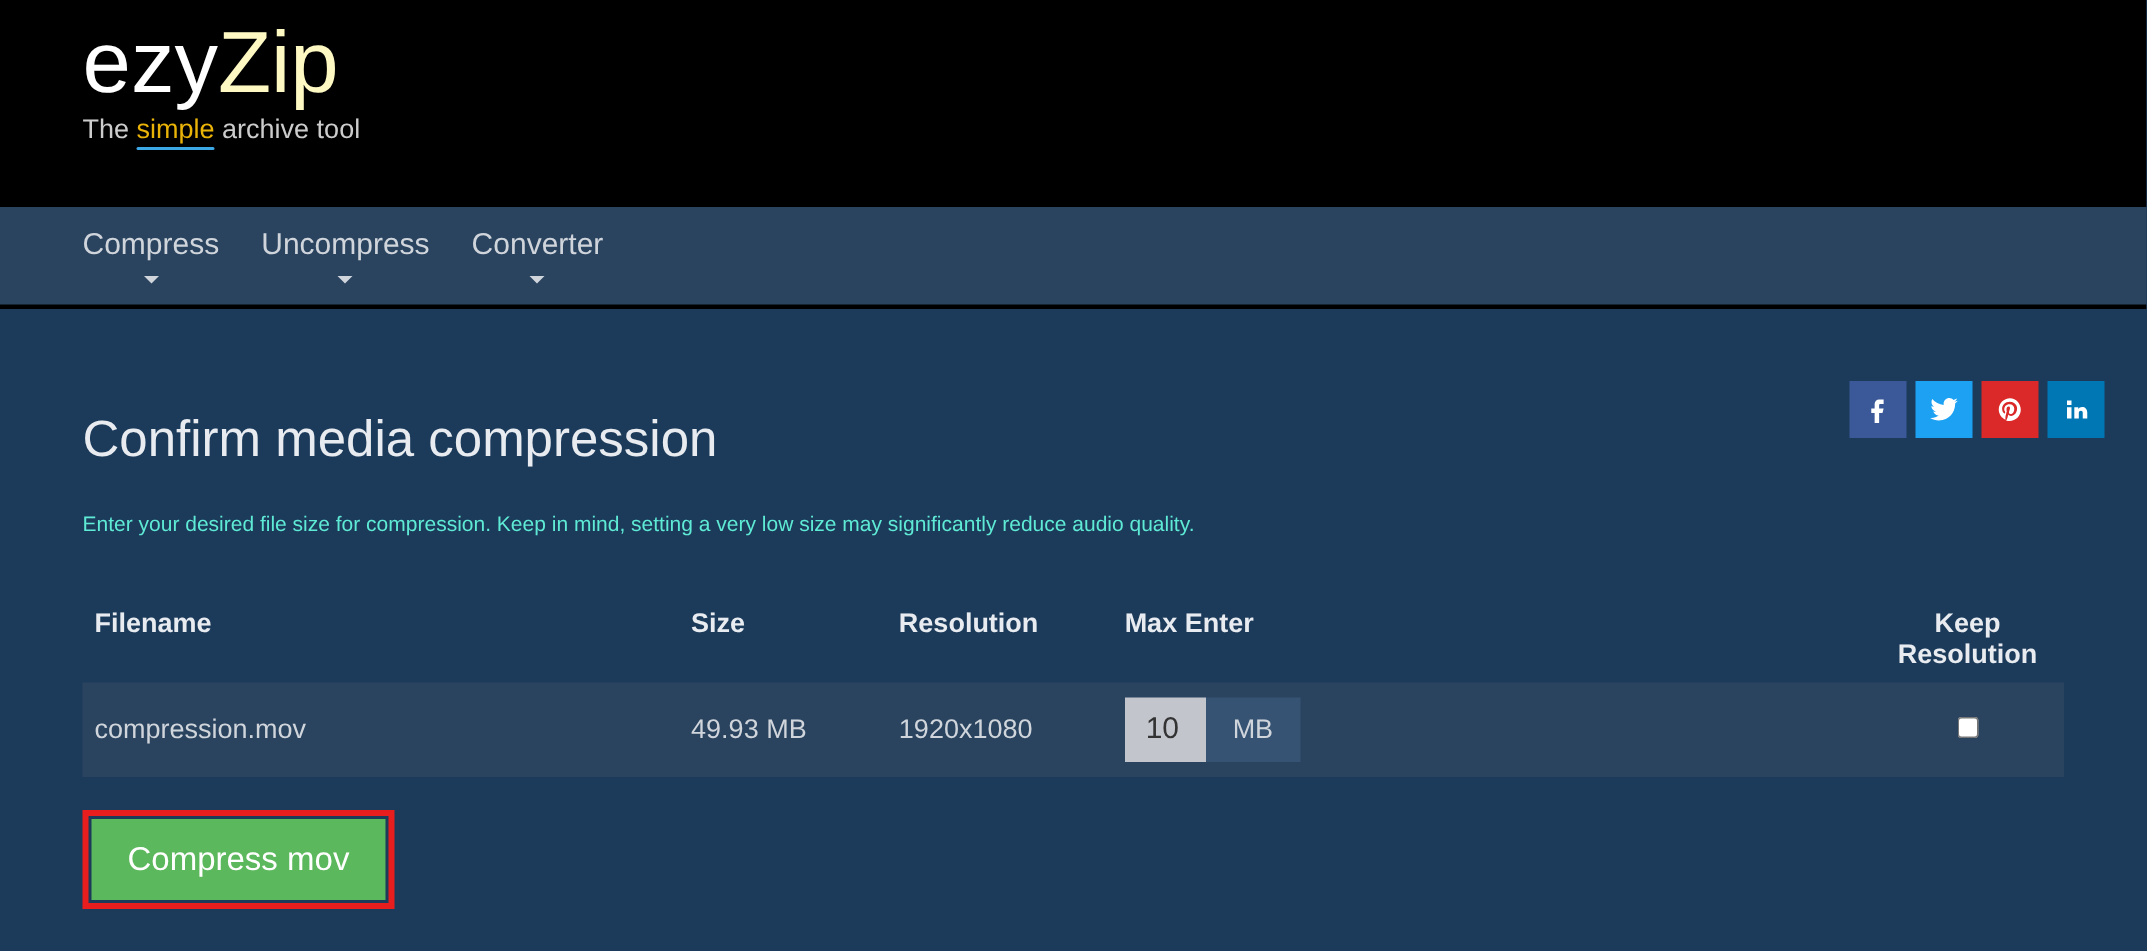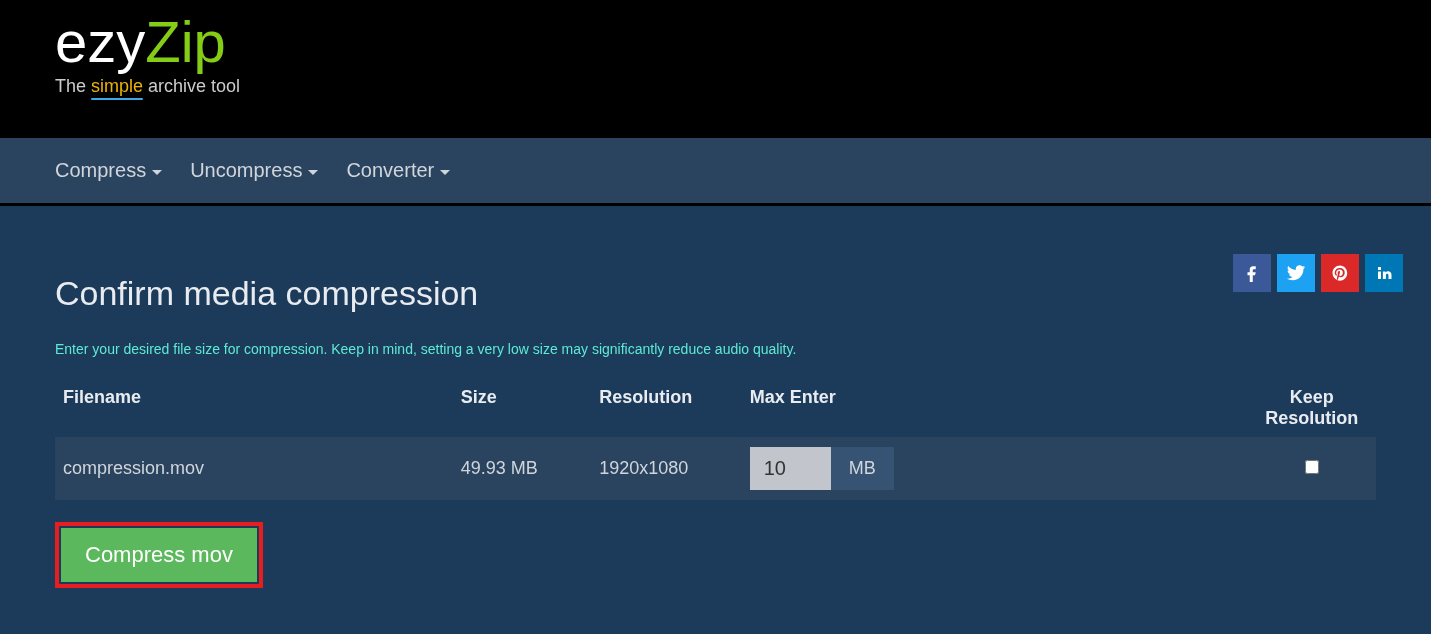--- a/index.html
+++ b/index.html
@@ -20,21 +20,21 @@
       display: flex;
       flex-direction: column;
     }
     .logo-text {
       font-size: 58px;
       font-weight: 300;
       color: #fff;
       line-height: 1.1;
     }
     .logo-text .zip {
-      color: #84cc16;
+      color: #fef9c3;
     }
     .tagline {
       font-size: 18px;
       color: #ccc;
       margin-top: 2px;
       font-weight: 300;
     }
     .tagline .simple {
       color: #eab308;
       position: relative;
@@ -59,20 +59,21 @@
       align-items: center;
       border-bottom: 3px solid #000;
     }
     .nav-item {
       color: #d0d5db;
       font-size: 20px;
       display: flex;
       align-items: center;
       gap: 6px;
       cursor: pointer;
+      flex-direction: column;
     }
     .caret {
       width: 0;
       height: 0;
       border-left: 5px solid transparent;
       border-right: 5px solid transparent;
       border-top: 5px solid #d0d5db;
       margin-top: 3px;
     }
     .content {
@@ -113,21 +114,21 @@
       margin-top: 28px;
       font-weight: 400;
     }
     .section-desc {
       font-size: 14px;
       color: #5eead4;
       margin-top: 28px;
       font-weight: 500;
     }
     .table {
-      margin-top: 22px;
+      margin-top: 40px;
       width: 100%;
     }
     .table-header {
       display: flex;
       padding: 8px 0;
       font-size: 18px;
       font-weight: 600;
       color: #e8ecf0;
     }
     .table-row {
@@ -145,21 +146,21 @@
     .col-keep { width: 130px; text-align: center; }
     .maxsize-wrap {
       display: inline-flex;
       align-items: stretch;
     }
     .maxsize-input {
       background: #c2c6cc;
       border: none;
       padding: 10px 14px;
       font-size: 20px;
-      width: 81px;
+      width: 54px;
       color: #333;
     }
     .maxsize-unit {
       background: #365374;
       color: #d0d5db;
       padding: 10px 18px;
       font-size: 18px;
       display: flex;
       align-items: center;
     }

